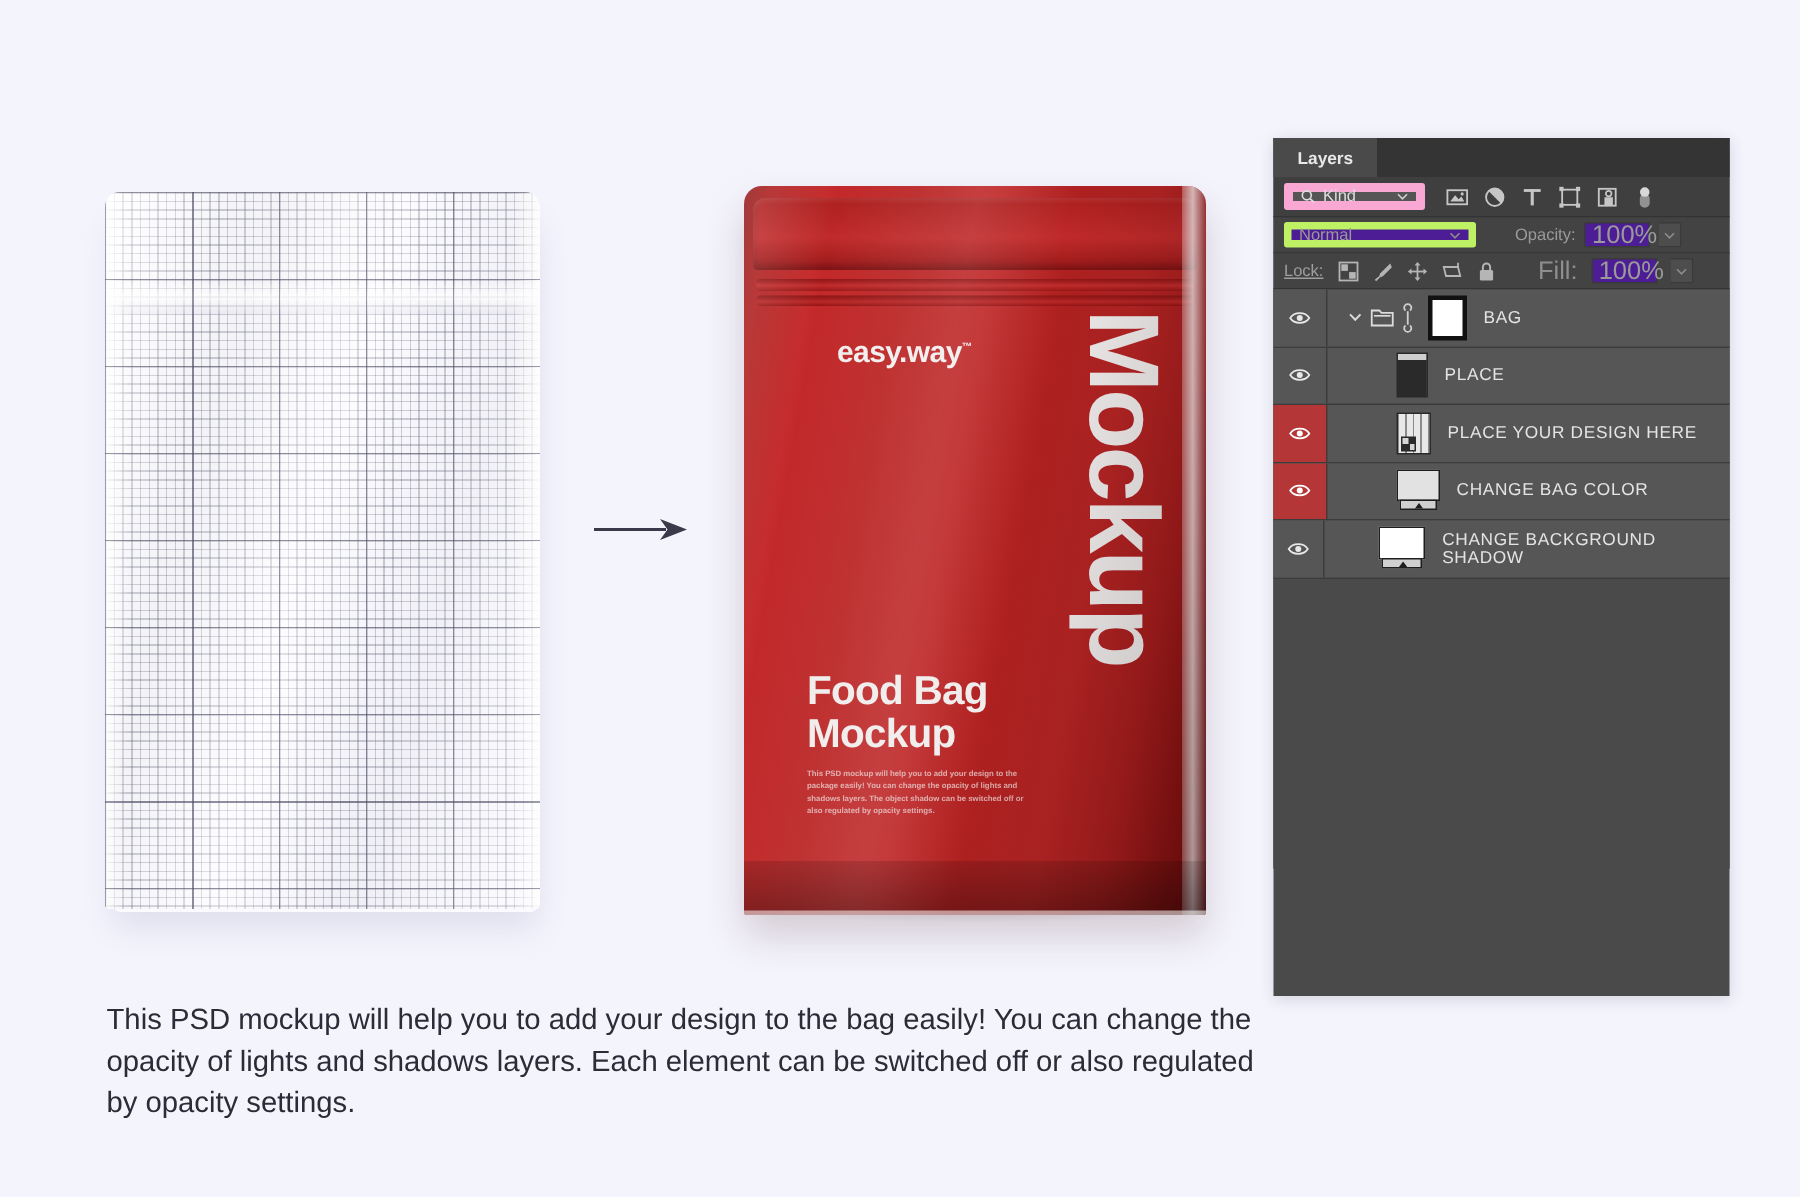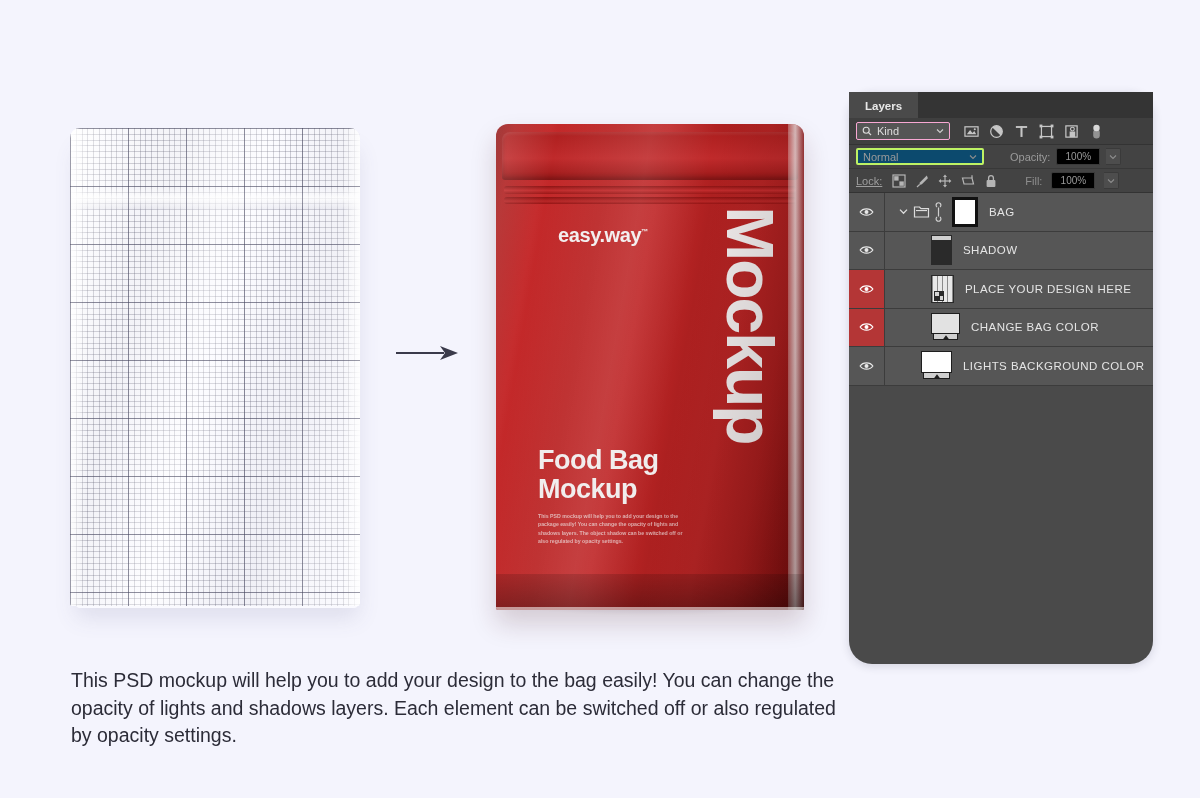--- a/index.html
+++ b/index.html
@@ -133,71 +133,70 @@
   .caption {
     position: absolute; left: 71px; top: 667px; width: 790px;
     color: #2c2c38; font-size: 19.5px; line-height: 1.42;
   }
 
   
   .ps-panel {
     position: absolute; left: 849px; top: 92px; width: 304px; height: 572px;
     background: #4a4a4a; color: #d6d6d6; font-size: 11px;
     box-shadow: 0 2px 10px rgba(40,40,60,.16);
-    border-radius: 23px;
   }
   .ps-tabbar { height: 26px; background: #343434; display: flex; align-items: stretch; }
   .ps-tab {
     display: flex; align-items: center; padding: 0 16px;
     background: #4a4a4a; color: #e8e8e8; font-size: 11.5px; font-weight: bold;
     border-top: 2px solid #4a4a4a;
   }
   .ps-tabrest { flex: 1; background: #343434; }
 
   .ps-filterrow {
     height: 27px; background: #3f3f3f; display: flex; align-items: center;
     padding: 0 7px; gap: 6px; border-bottom: 1px solid #333;
   }
   .kind-select {
     display: flex; align-items: center; gap: 5px;
-    width: 94px; height: 18px; background: #555; border: 1px solid #f9a8d4;
+    width: 94px; height: 18px; background: #555; border: 6px solid #f9a8d4;
     border-radius: 2px; padding: 0 5px; color: #ddd; font-size: 11px;
   }
   .kind-select .lbl { flex: 1; }
   .ficons { display: flex; align-items: center; gap: 10px; margin-left: 8px; }
   .ficon { width: 15px; height: 15px; display: block; opacity: .92; }
 
   .ps-blendrow {
     height: 24px; background: #434343; display: flex; align-items: center;
     padding: 0 7px; gap: 6px; border-bottom: 1px solid #383838;
   }
   .blend-select {
     display: flex; align-items: center; width: 128px; height: 17px;
-    background: #0c4a6e; border: 2px solid #bef264; border-radius: 2px;
+    background: #4c1d95; border: 5px solid #bef264; border-radius: 2px;
     padding: 0 5px; color: #9a9a9a; font-size: 11px;
   }
   .blend-select .lbl { flex: 1; }
   .op-label { color: #9a9a9a; font-size: 11px; margin-left: 20px; }
   .op-box {
-    display:flex; align-items:center; width: 44px; height: 17px; background: #000000;
+    display:flex; align-items:center; width: 44px; height: 17px; background: #4c1d95;
     border: 1px solid #3a3a3a; border-radius: 2px 0 0 2px; padding: 0 4px;
-    color: #9a9a9a; font-size: 10px; justify-content: center;
+    color: #9a9a9a; font-size: 17px; justify-content: flex-start;
   }
   .op-stepper {
     width: 15px; height: 17px; background:#4d4d4d; border:1px solid #3a3a3a; border-left:none;
     border-radius: 0 2px 2px 0; display:flex; align-items:center; justify-content:center;
   }
 
   .ps-lockrow {
     height: 24px; background: #434343; display: flex; align-items: center;
     padding: 0 7px; gap: 9px; border-bottom: 1px solid #333;
   }
   .lock-label { color: #9e9e9e; font-size: 11px; margin-right: 1px; text-decoration: underline; }
   .lockicon { width: 14px; height: 14px; display:block; opacity:.85; }
-  .fill-label { color: #8e8e8e; font-size: 11px; margin-left: 18px; }
+  .fill-label { color: #8e8e8e; font-size: 17px; margin-left: 18px; }
 
   .layer-list { background: #4a4a4a; }
   .layer-row {
     display: flex; align-items: center; height: 38.5px;
     background: #565656; border-bottom: 1px solid #3c3c3c;
   }
   .layer-row.sel { background: #565656; }
   .eye-cell {
     width: 36px; height: 100%; display: flex; align-items: center; justify-content: center;
     border-right: 1px solid #3c3c3c; background: #565656;
@@ -398,21 +397,21 @@
       <div class="layer-row">
         <div class="eye-cell">
           <svg class="eye" viewBox="0 0 16 11">
             <path d="M1 5.5 C4 0.8 12 0.8 15 5.5 C12 10.2 4 10.2 1 5.5 Z" fill="none" stroke="#e8e8e8" stroke-width="1.3"></path>
             <circle cx="8" cy="5.5" r="2.2" fill="#e8e8e8"></circle>
           </svg>
         </div>
         <div class="thumb-cell" style="padding-left:46px;">
           <span style="display:block;width:21px;height:30px;background:linear-gradient(to bottom,#cfcfcf 0 14%,#2a2a2a 14% 100%);border:1px solid #2a2a2a;"></span>
         </div>
-        <span class="layer-name">SHADOW</span>
+        <span class="layer-name">PLACE</span>
       </div>
 
 
       <div class="layer-row sel">
         <div class="eye-cell red">
           <svg class="eye" viewBox="0 0 16 11">
             <path d="M1 5.5 C4 0.8 12 0.8 15 5.5 C12 10.2 4 10.2 1 5.5 Z" fill="none" stroke="#ffffff" stroke-width="1.3"></path>
             <circle cx="8" cy="5.5" r="2.2" fill="#ffffff"></circle>
           </svg>
         </div>
@@ -454,20 +453,20 @@
             <circle cx="8" cy="5.5" r="2.2" fill="#e8e8e8"></circle>
           </svg>
         </div>
         <div class="thumb-cell" style="padding-left:36px;">
           <span style="position:relative;display:block;width:31px;height:29px;">
             <span style="position:absolute;left:0;top:0;width:31px;height:22px;background:#ffffff;border:1px solid #1e1e1e;display:block;"></span>
             <span style="position:absolute;left:2px;top:21px;width:27px;height:7px;background:#d0d0d0;border:1px solid #1e1e1e;display:block;"></span>
             <span style="position:absolute;left:13px;top:23px;width:6px;height:4px;background:#1e1e1e;display:block;clip-path:polygon(50% 0,100% 100%,0 100%);"></span>
           </span>
         </div>
-        <span class="layer-name">LIGHTS BACKGROUND COLOR</span>
+        <span class="layer-name">CHANGE BACKGROUND SHADOW</span>
       </div>
 
       <div class="layer-filler" style="height:193px;"></div>
     </div>
   </div>
 
 </div>
 
 </body></html>

